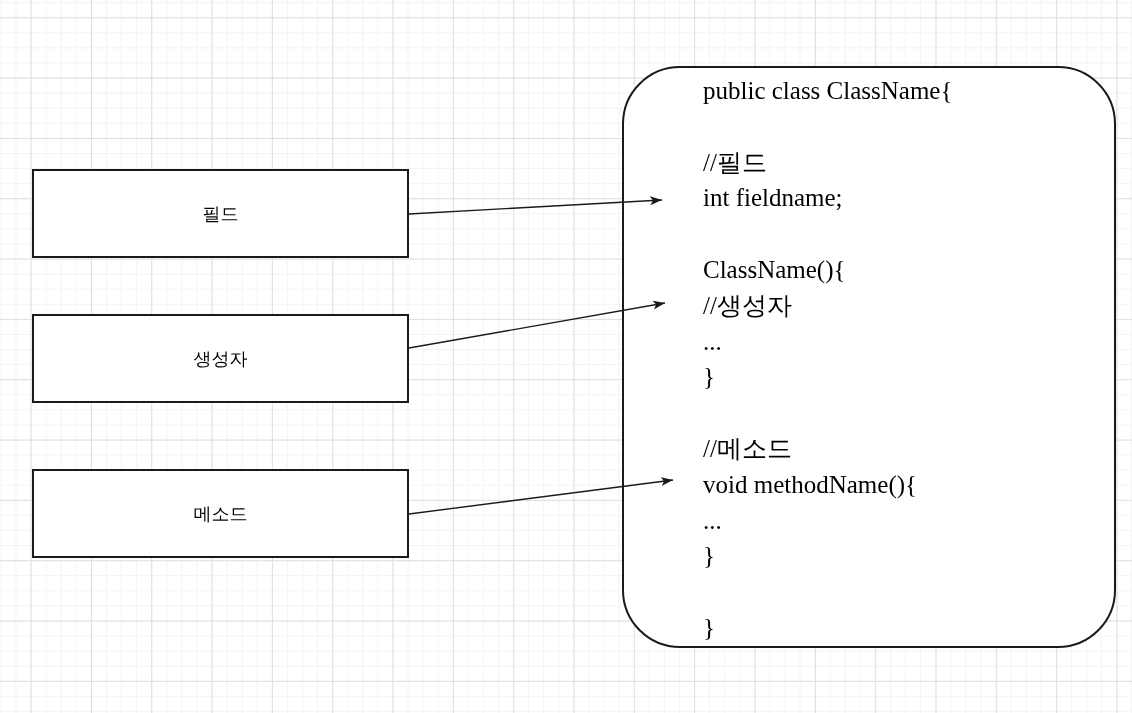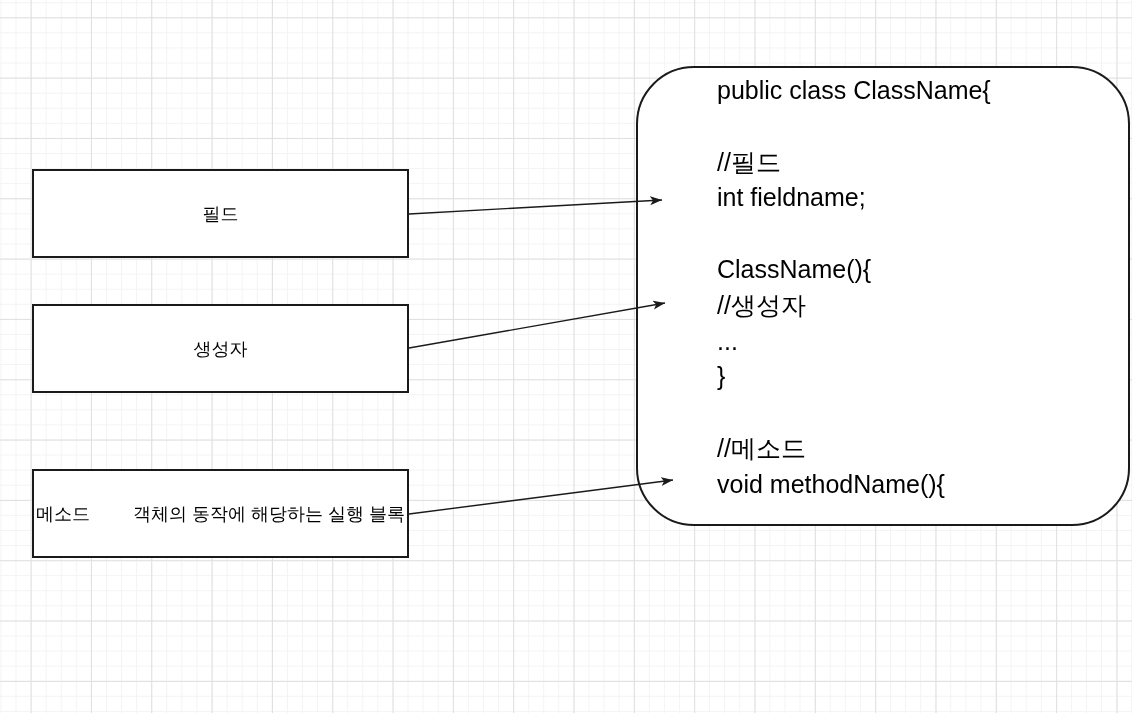--- a/index.html
+++ b/index.html
@@ -47,36 +47,37 @@
     gap: 17px;
     text-align: center;
   }
   .label-box .box-title,
   .label-box .box-desc {
     font-size: 18px;
     line-height: 22px;
     white-space: nowrap;
   }
   #box-field { top: 169px; }
-  #box-constructor { top: 304px; }
+  #box-constructor { top: 314px; }
   #box-method { top: 469px; gap: 43px; }
 
   
   .class-box {
     position: absolute;
-    left: 636px;
+    left: 622px;
     top: 66px;
     width: 494px;
-    height: 460px;
+    height: 582px;
     box-sizing: border-box;
     background: #ffffff;
     border: 2px solid #1a1a1a;
     border-radius: 58px;
     padding: 5px 10px 0 79px;
     overflow: hidden;
+    font-family: Liberation Serif, serif;
   }
   .code-line {
     font-size: 25px;
     line-height: 35.8px;
     height: 35.8px;
     white-space: pre;
   }
 
   
   .arrows {
@@ -96,21 +97,20 @@
   <div class="label-box" id="box-field">
     <div class="box-title">필드</div>
   </div>
 
   <div class="label-box" id="box-constructor">
     <div class="box-title">생성자</div>
   </div>
 
   <div class="label-box" id="box-method">
     <div class="box-title">메소드</div>
-    <div class="box-desc">객체의 동작에 해당하는 실행 블록</div>
   </div>
 
   <div class="class-box">
     <div class="code-line">public class ClassName{</div>
     <div class="code-line"></div>
     <div class="code-line">//필드</div>
     <div class="code-line">int fieldname;</div>
     <div class="code-line"></div>
     <div class="code-line">ClassName(){</div>
     <div class="code-line">//생성자</div>

